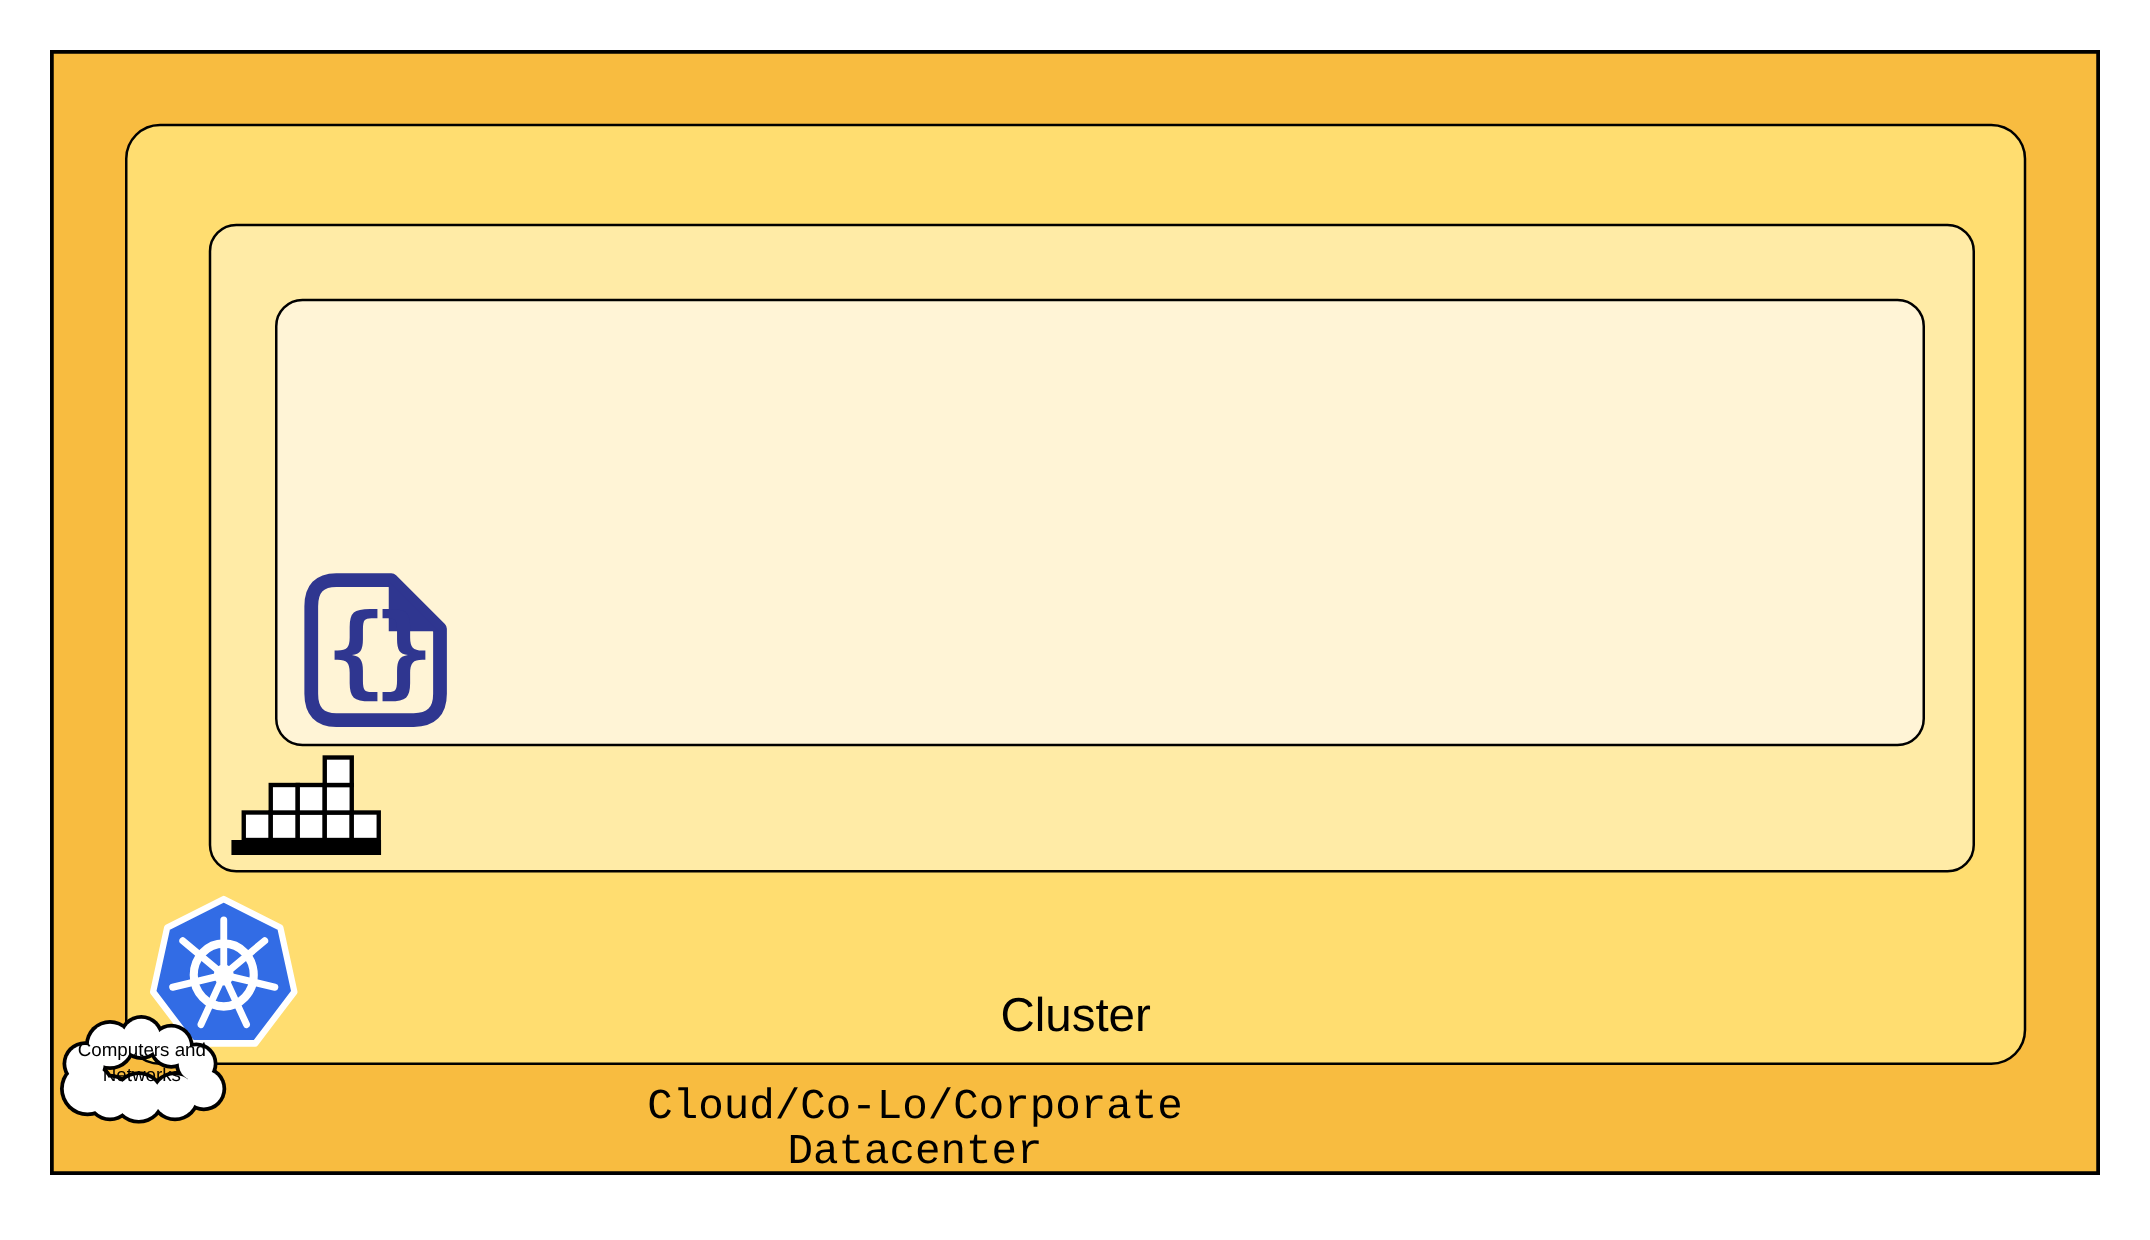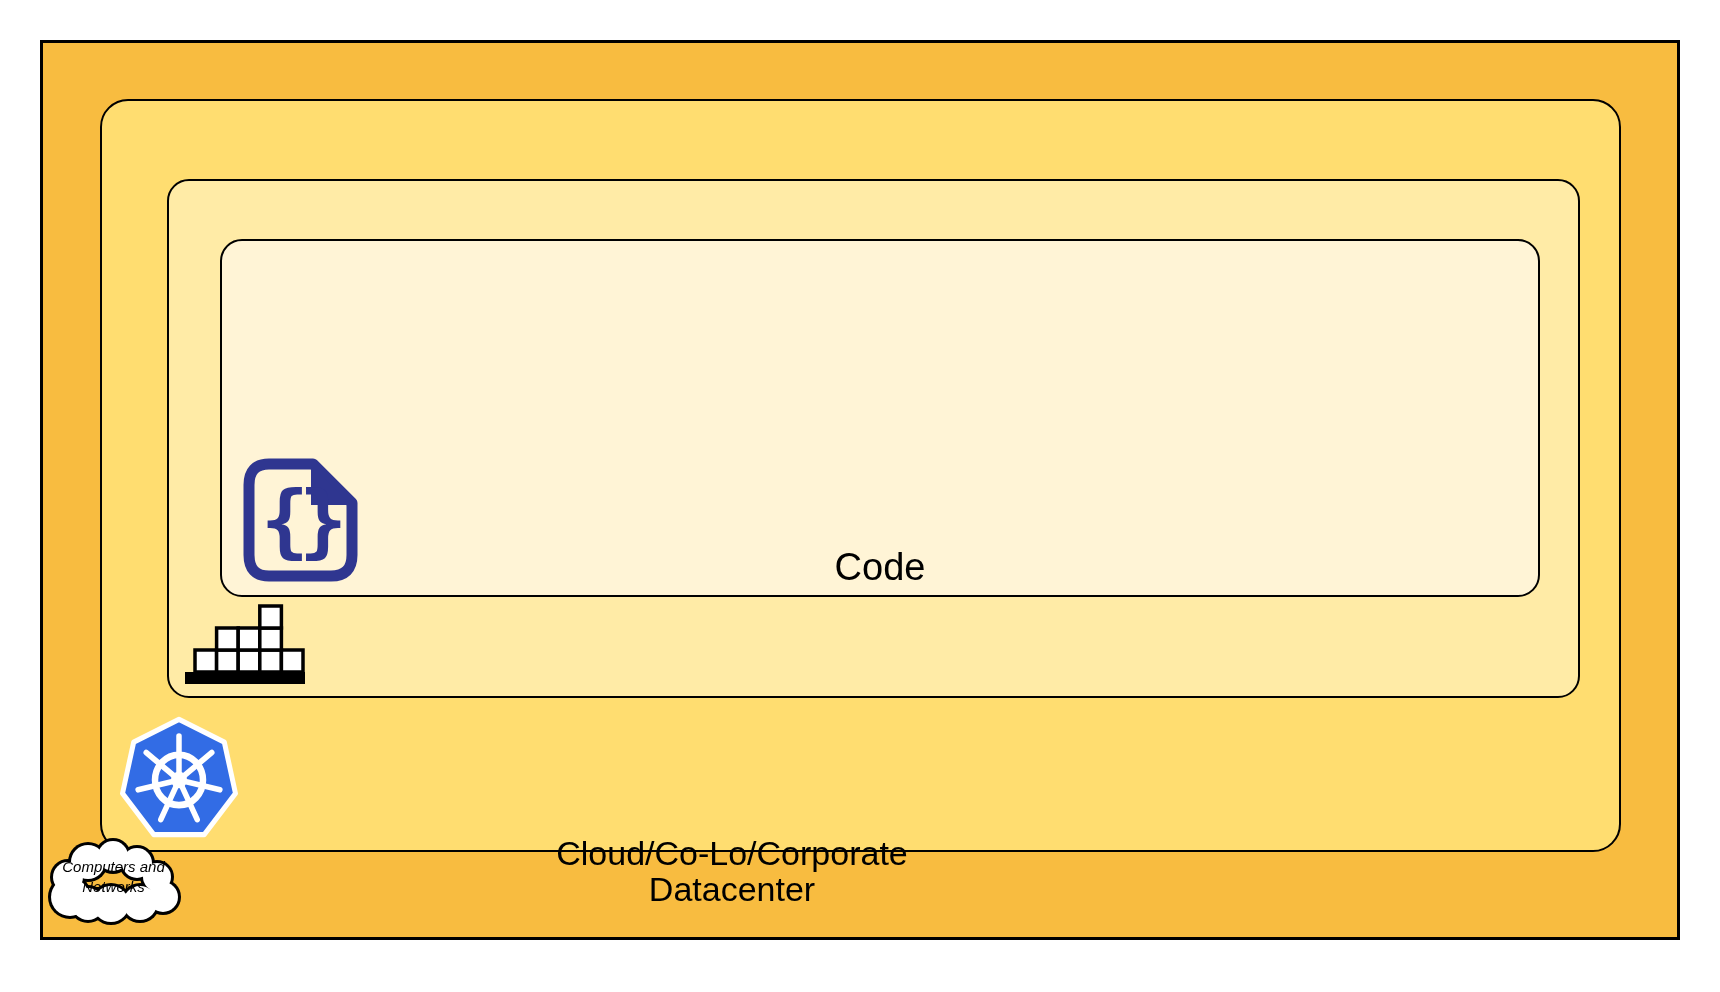--- a/index.html
+++ b/index.html
@@ -46,30 +46,30 @@
     text-align: center;
     color: var(--text);
     font-size: 38px;
     line-height: 44px;
     white-space: pre-line;
   }
   .label.code-label      { left: 220px; width: 1320px; top: 545px; }
   .label.container-label { left: 167px; width: 1413px; top: 641px; }
   .label.cluster-label   { left: 100px; width: 1521px; top: 791px; }
   .label.datacenter-label{
-    left: 40px; width: 1384px; top: 835px;
-    font-size: 34px; line-height: 36px;
+    left: 40px; width: 1384px; top: 868px;
+    font-size: 34px; line-height: 36px; font-family: Liberation Mono, monospace;
   }
   .icon { position: absolute; }
   .icon.code-icon      { left: 243px; top: 458px; width: 115px; height: 124px; }
   .icon.container-icon { left: 185px; top: 603px; width: 120px; height: 82px;  }
   .icon.k8s-icon       { left: 118px; top: 712px; width: 122px; height: 136px; }
   .cloud {
     position: absolute;
-    left: 42px; top: 837px; width: 143px; height: 88px; font-style: italic;
+    left: 42px; top: 811px; width: 143px; height: 88px;
   }
   .cloud svg { position: absolute; left: 0; top: 0; }
   .cloud-label {
     position: absolute;
     left: 0; top: 20px; width: 100%;
     text-align: center;
     font-size: 15px;
     line-height: 20px;
     color: var(--text);
     white-space: pre-line;
@@ -78,21 +78,21 @@
 </head>
 <body>
 
 <div id="canvas">
 
   <div class="box datacenter"></div>
   <div class="box cluster"></div>
   <div class="box container-box"></div>
   <div class="box code-box"></div>
 
-  <div class="label code-label">Code</div>
+  <div class="label cluster-label">Cluster</div>
   <div class="label datacenter-label">Cloud/Co-Lo/Corporate
 Datacenter</div>
 
   <svg class="icon code-icon" viewBox="0 0 115 124" width="115" height="124">
     <path d="M 26 6 L 70 6 L 109 45 L 109 97 Q 109 118 88 118 L 26 118 Q 6 118 6 97 L 6 27 Q 6 6 26 6 Z" fill="none" stroke="var(--code_icon_indigo)" stroke-width="11" stroke-linejoin="round"></path>
     <path d="M 68 7 L 108 47 L 68 47 Z" fill="var(--code_icon_indigo)"></path>
     <text x="56" y="90" text-anchor="middle" font-family="'DejaVu Sans Mono', monospace" font-weight="bold" font-size="80" letter-spacing="-10" fill="var(--code_icon_indigo)">{}</text>
   </svg>
 
   <svg class="icon container-icon" viewBox="0 0 120 82" width="120" height="82">

